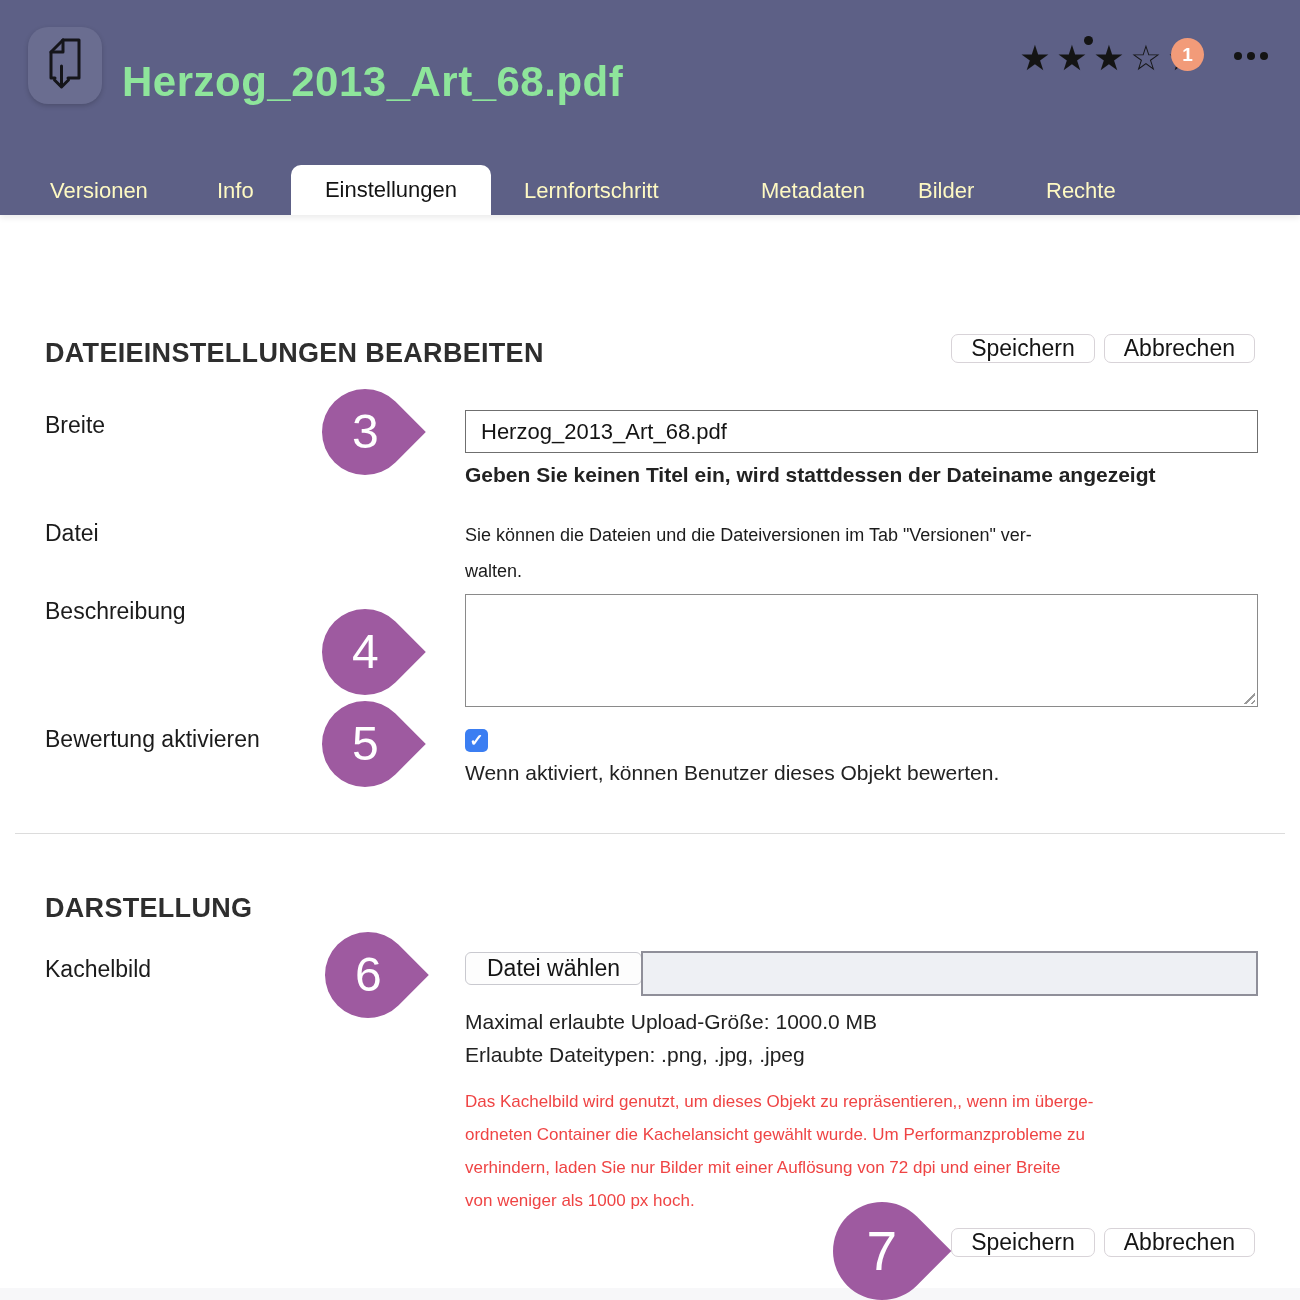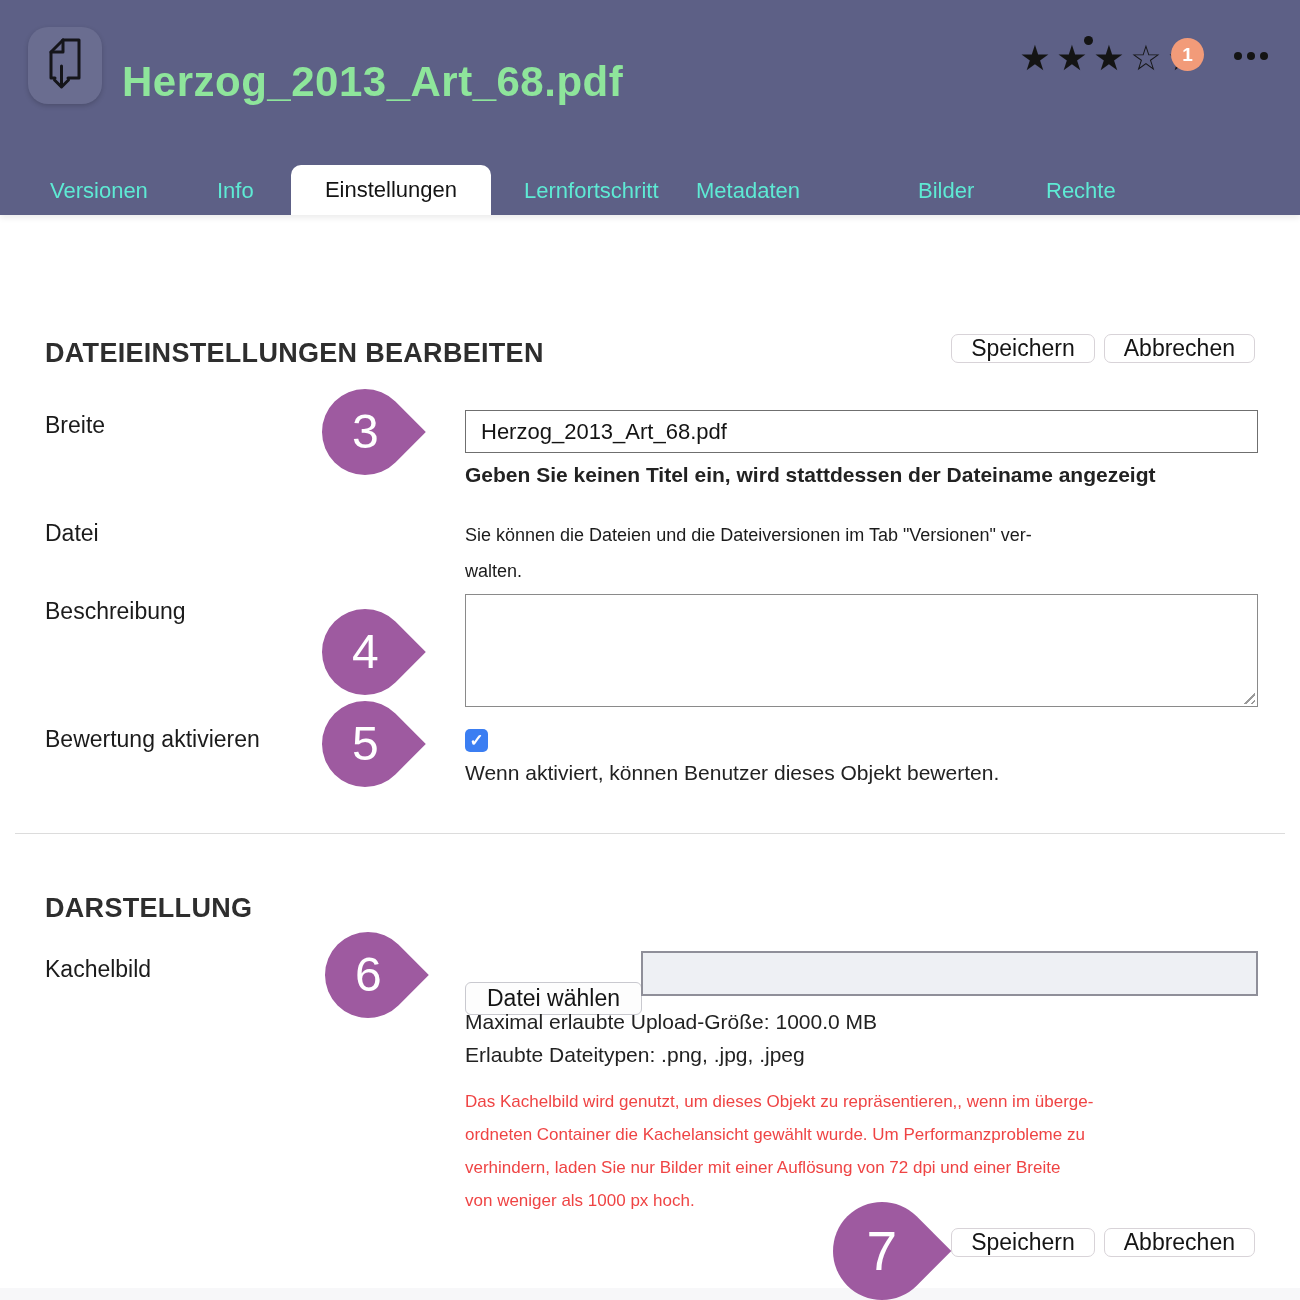--- a/index.html
+++ b/index.html
@@ -21,21 +21,21 @@
   .avg-dot { position:absolute; left:1084px; top:36px; width:9px; height:9px;
              border-radius:50%; background:#141414; }
   .badge { position:absolute; left:1171px; top:38px; min-width:33px; height:33px;
            border-radius:17px; background:#f29b79; color:#fff; font-size:19px; font-weight:700;
            display:flex; align-items:center; justify-content:center; padding:0 6px; }
   .ellipsis { position:absolute; left:1234px; top:52px; display:flex; gap:5px; cursor:pointer; }
   .ellipsis i { width:8px; height:8px; border-radius:50%; background:#141414; }
 
   
   .tab { position:absolute; top:166px; height:49px; display:flex; align-items:center;
-         color:#5eead4; font-size:22px; cursor:pointer; white-space:nowrap; }
+         color:#fef9c3; font-size:22px; cursor:pointer; white-space:nowrap; }
   .tab-active { top:165px; height:50px; background:#fff; color:#141414;
                 border-radius:10px 10px 0 0; justify-content:center;text-align:right; }
 
   
   .h1 { position:absolute; left:45px; font-size:27px; font-weight:700; color:#2e2e2e; letter-spacing:.3px; }
   .lbl { position:absolute; left:45px; font-size:23px; color:#1b1b1b; }
   .help { position:absolute; left:465px; font-size:21px; color:#222; }
   .btnrow { position:absolute; right:45px; display:flex; gap:9px; }
   .btn { background:#fff; border:1px solid #d8d3d8; border-radius:7px; font-size:23px;
          color:#141414; padding:0 19px; font-family:inherit; cursor:pointer; }
@@ -51,21 +51,21 @@
   .body-txt { position:absolute; left:465px; font-size:18px; color:#1b1b1b; line-height:36px; width:800px; }
   .desc-txt { position:absolute; left:465px; font-size:17px; color:#ef4444; line-height:33px; width:805px; }
   .chk { position:absolute; left:465px; top:729px; width:23px; height:23px; border-radius:5px;
          background:#3b7ef2; color:#fff; font-size:17px; font-weight:700;
          display:flex; align-items:center; justify-content:center; cursor:pointer; }
   .divider { position:absolute; left:15px; top:833px; width:1270px; height:1px; background:#dcdcdc; }
 
   
   .file-btn { position:absolute; left:465px; top:952px; height:33px; background:#fdfdfd;
               border:1px solid #c9c9cf; border-radius:6px; font-size:23px; color:#141414;
-              padding:0 21px; font-family:inherit; cursor:pointer;margin-top:30px; }
+              padding:0 21px; font-family:inherit; cursor:pointer; }
   .file-field { position:absolute; left:641px; top:951px; width:617px; height:45px;
                 background:#eef0f4; border:2px solid #8f8f99; cursor:pointer; }
 
   
   .pin { position:absolute; width:86px; height:86px; background:#9e5aa0;
          border-radius:50% 0 50% 50%; transform:rotate(45deg);
          display:flex; align-items:center; justify-content:center; }
   .pin > span { transform:rotate(-45deg); color:#fff; font-size:48px; line-height:1; }
   .pin-lg { width:98px; height:98px; }
   .pin-lg > span { font-size:55px; }
@@ -105,21 +105,21 @@
     <div class="ellipsis">
         <i></i>
         <i></i>
         <i></i>
       </div>
 
     <div class="tab" style="left:50px;">Versionen</div>
     <div class="tab" style="left:217px;">Info</div>
     <div class="tab tab-active" style="left:291px; width:200px;">Einstellungen</div>
     <div class="tab" style="left:524px;">Lernfortschritt</div>
-    <div class="tab" style="left:696px;text-align:center;">Metadaten</div>
+    <div class="tab" style="left:761px;text-align:center;">Metadaten</div>
     <div class="tab" style="left:918px;">Bilder</div>
     <div class="tab" style="left:1046px;">Rechte</div>
   </div>
 
   <div class="h1" style="top:338px;">DATEIEINSTELLUNGEN BEARBEITEN</div>
   <div class="btnrow" style="top:334px;">
     <button class="btn">Speichern</button>
     <button class="btn">Abbrechen</button>
   </div>
 

